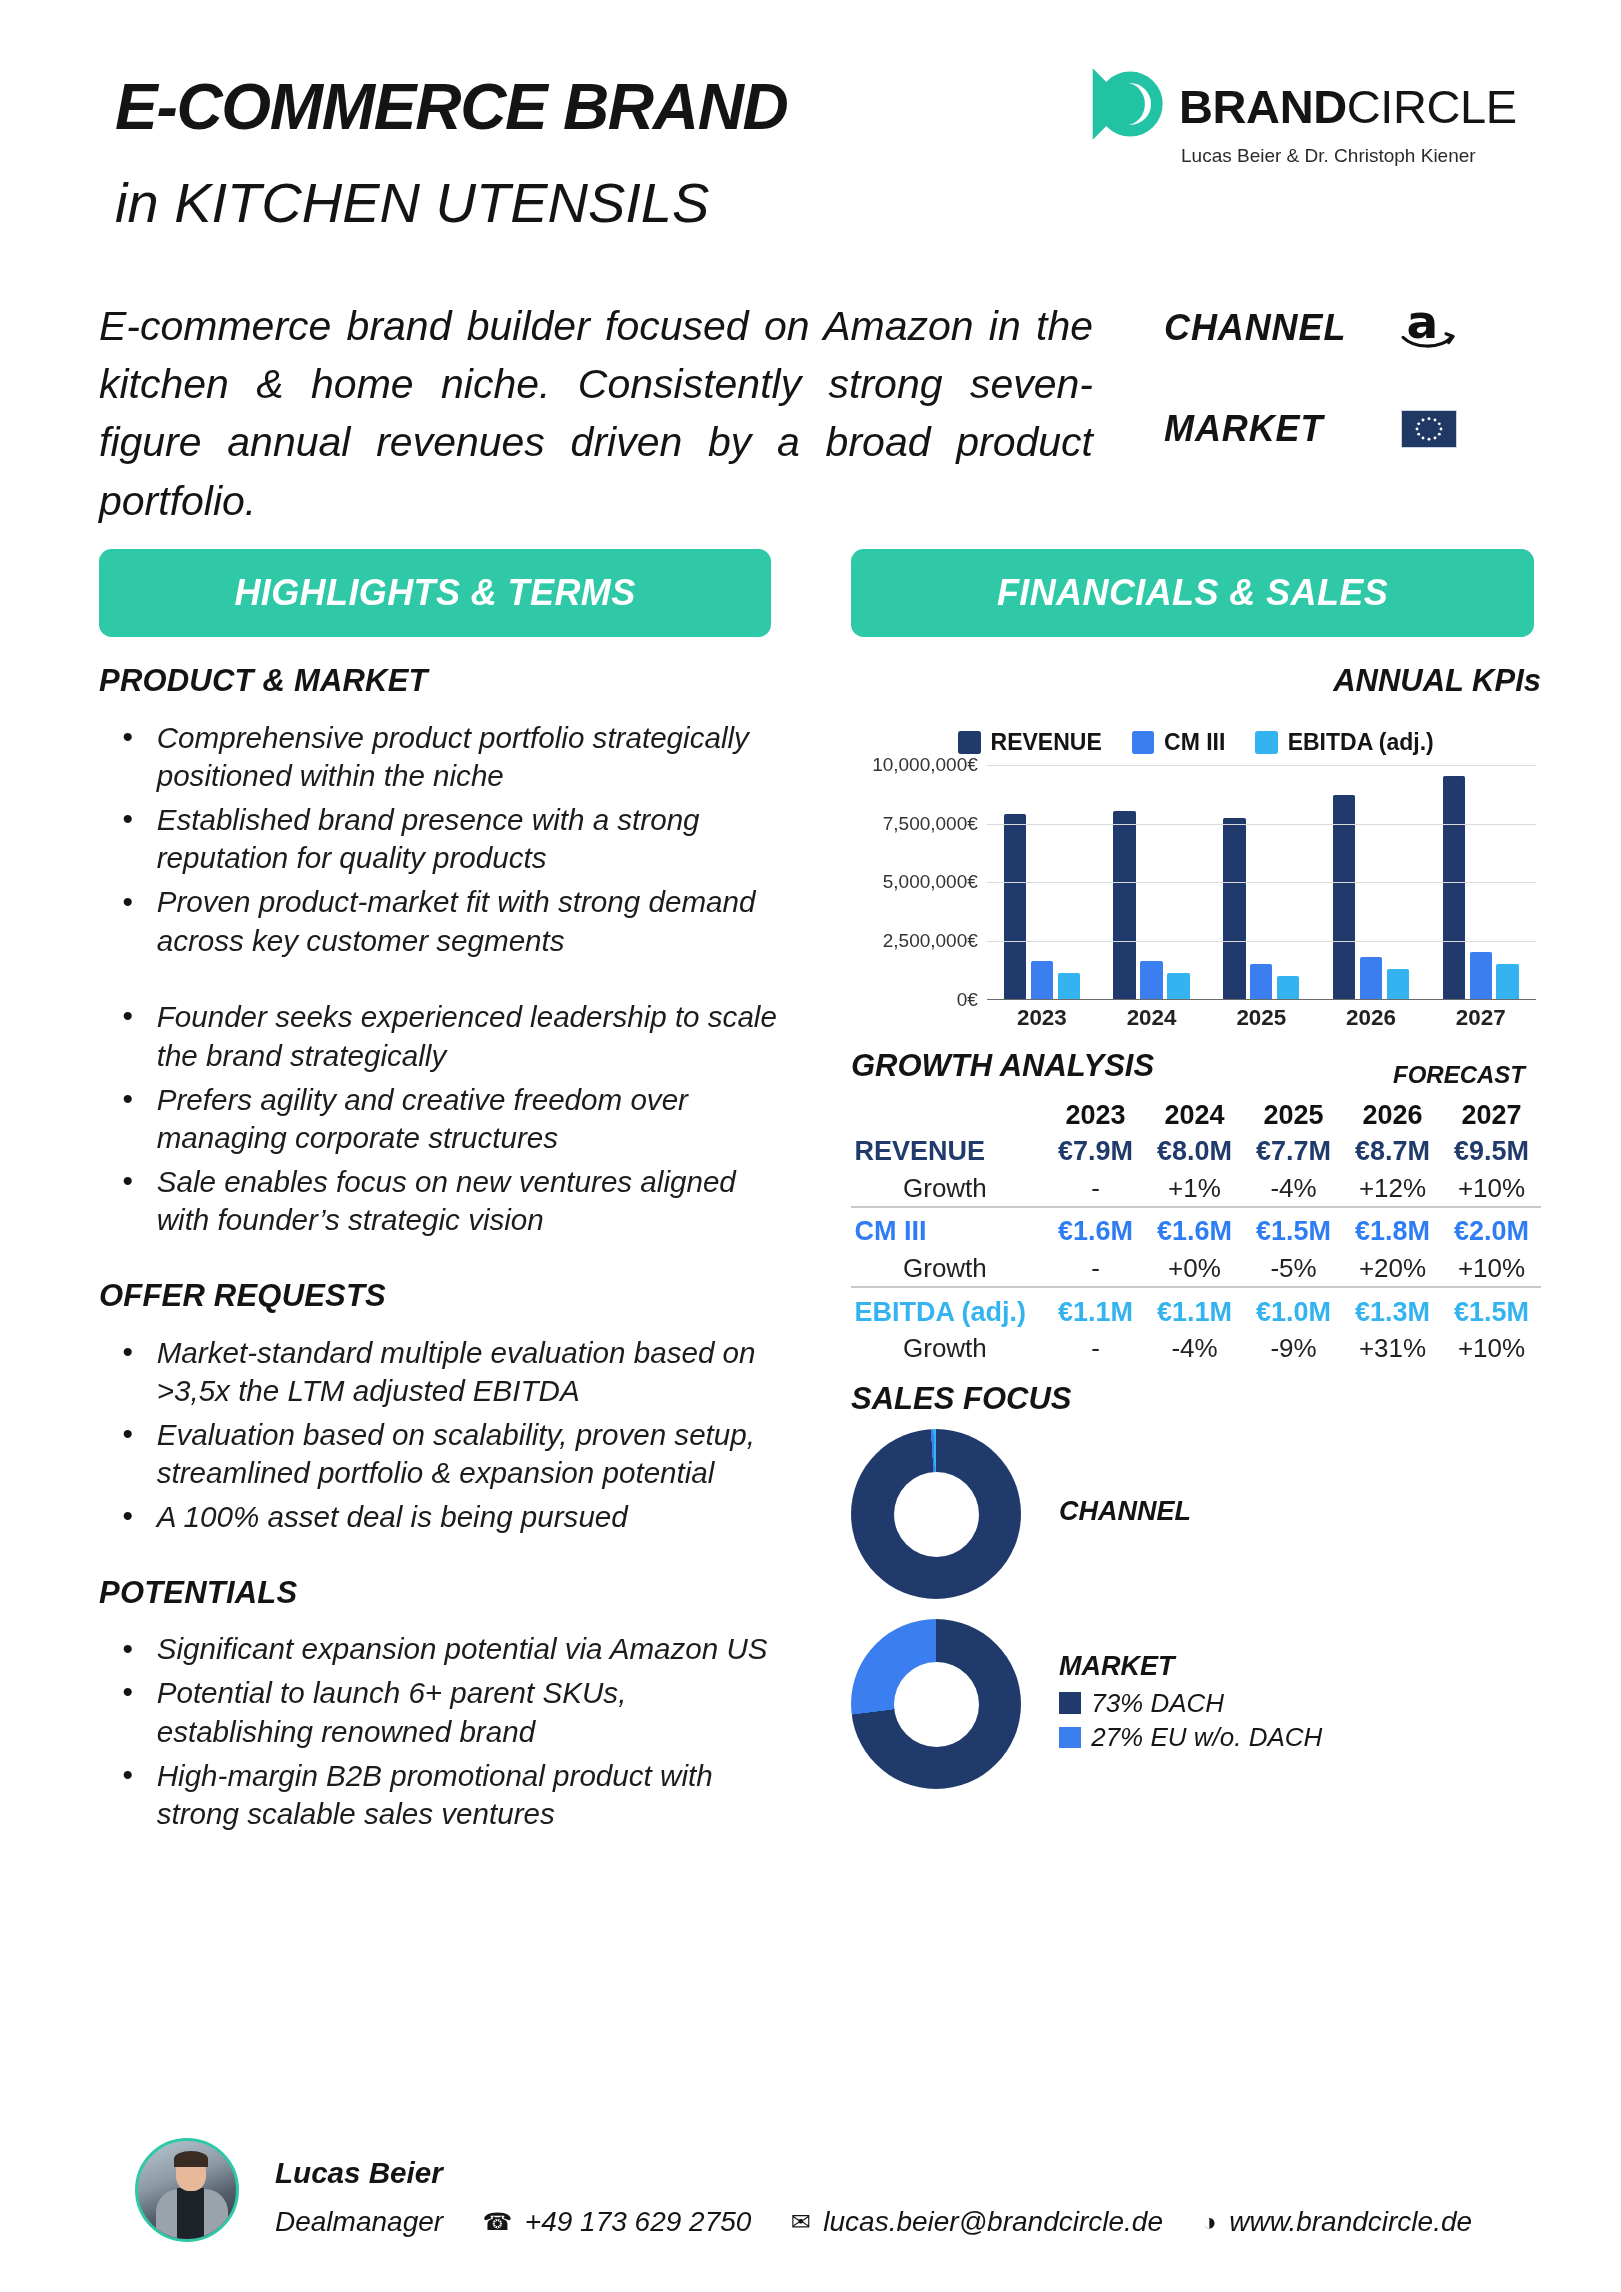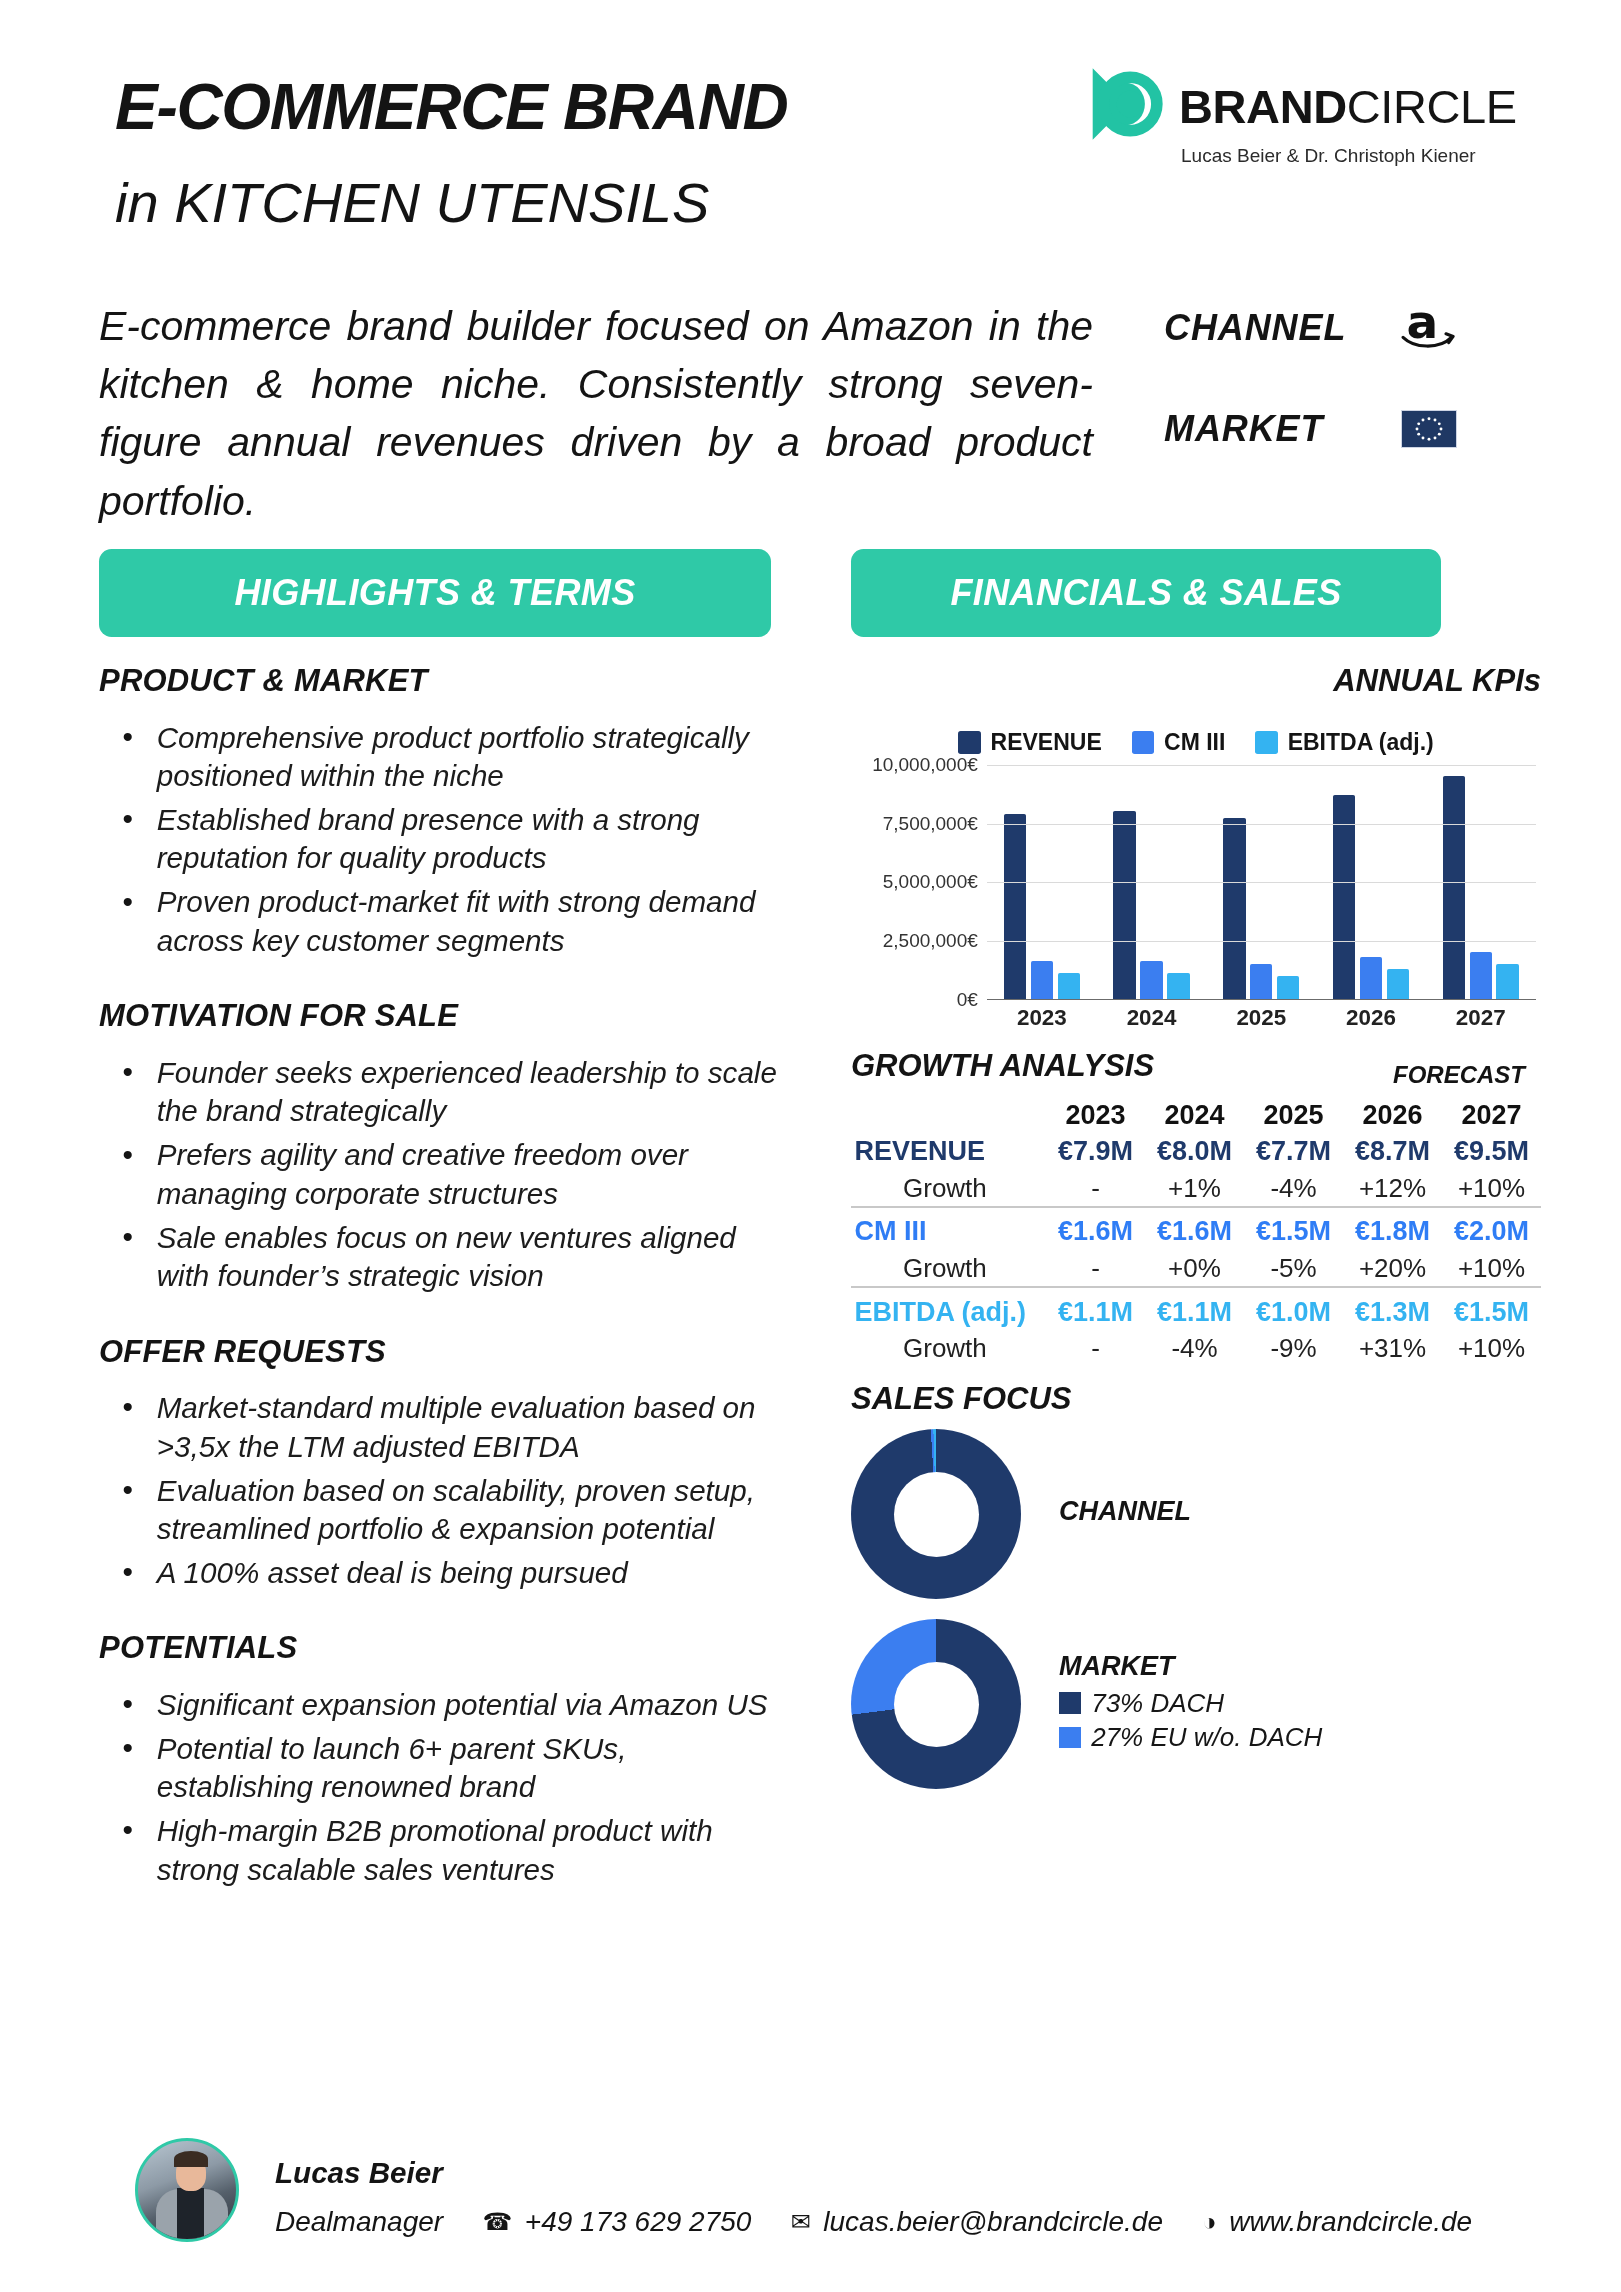--- a/index.html
+++ b/index.html
@@ -62,21 +62,21 @@
 
   
   .banner {
     position:absolute; height:88px; border-radius:12.5px;
     background:#2fc9a7; display:flex; align-items:center; justify-content:center;
   }
   .banner span {
     color:#fff; font-size:36px; font-weight:bold; font-style:italic; letter-spacing:0.4px;
   }
   #banner-left  { left:99px; top:549px; width:672px; }
-  #banner-right { left:851px; top:549px; width:590px; }
+  #banner-right { left:851px; top:549px; width:683px; }
 
   
   .left-col { position:absolute; left:99px; top:663px; width:681px; }
   .sec-head {
     font-size:31px; font-weight:bold; font-style:italic;
     letter-spacing:0.2px; margin-bottom:19.7px; color:#141414;
   }
   .sec { margin-bottom:38px; }
   ul.bullets { list-style:none; padding-left:19.7px; }
   ul.bullets li {
@@ -270,21 +270,20 @@
   <div class="left-col">
     <div class="sec">
       <div class="sec-head">PRODUCT &amp; MARKET</div>
       <ul class="bullets">
         <li>Comprehensive product portfolio strategically positioned within the niche</li>
         <li>Established brand presence with a strong reputation for quality products</li>
         <li>Proven product-market fit with strong demand across key customer segments</li>
       </ul>
     </div>
     <div class="sec">
-      <div class="sec-head">MOTIVATION FOR SALE</div>
       <ul class="bullets">
         <li>Founder seeks experienced leadership to scale the brand strategically</li>
         <li>Prefers agility and creative freedom over managing corporate structures</li>
         <li>Sale enables focus on new ventures aligned with founder’s strategic vision</li>
       </ul>
     </div>
     <div class="sec">
       <div class="sec-head">OFFER REQUESTS</div>
       <ul class="bullets">
         <li>Market-standard multiple evaluation based on &gt;3,5x the LTM adjusted EBITDA</li>

